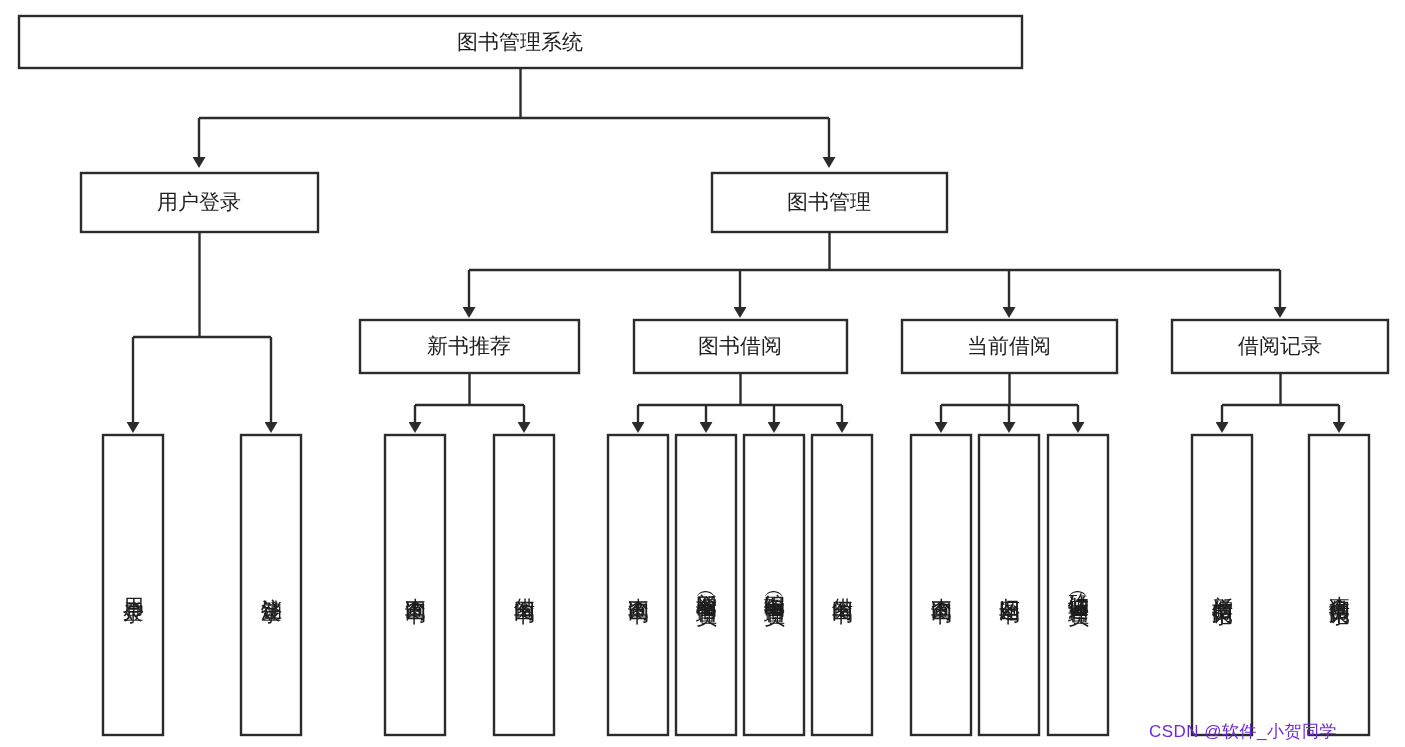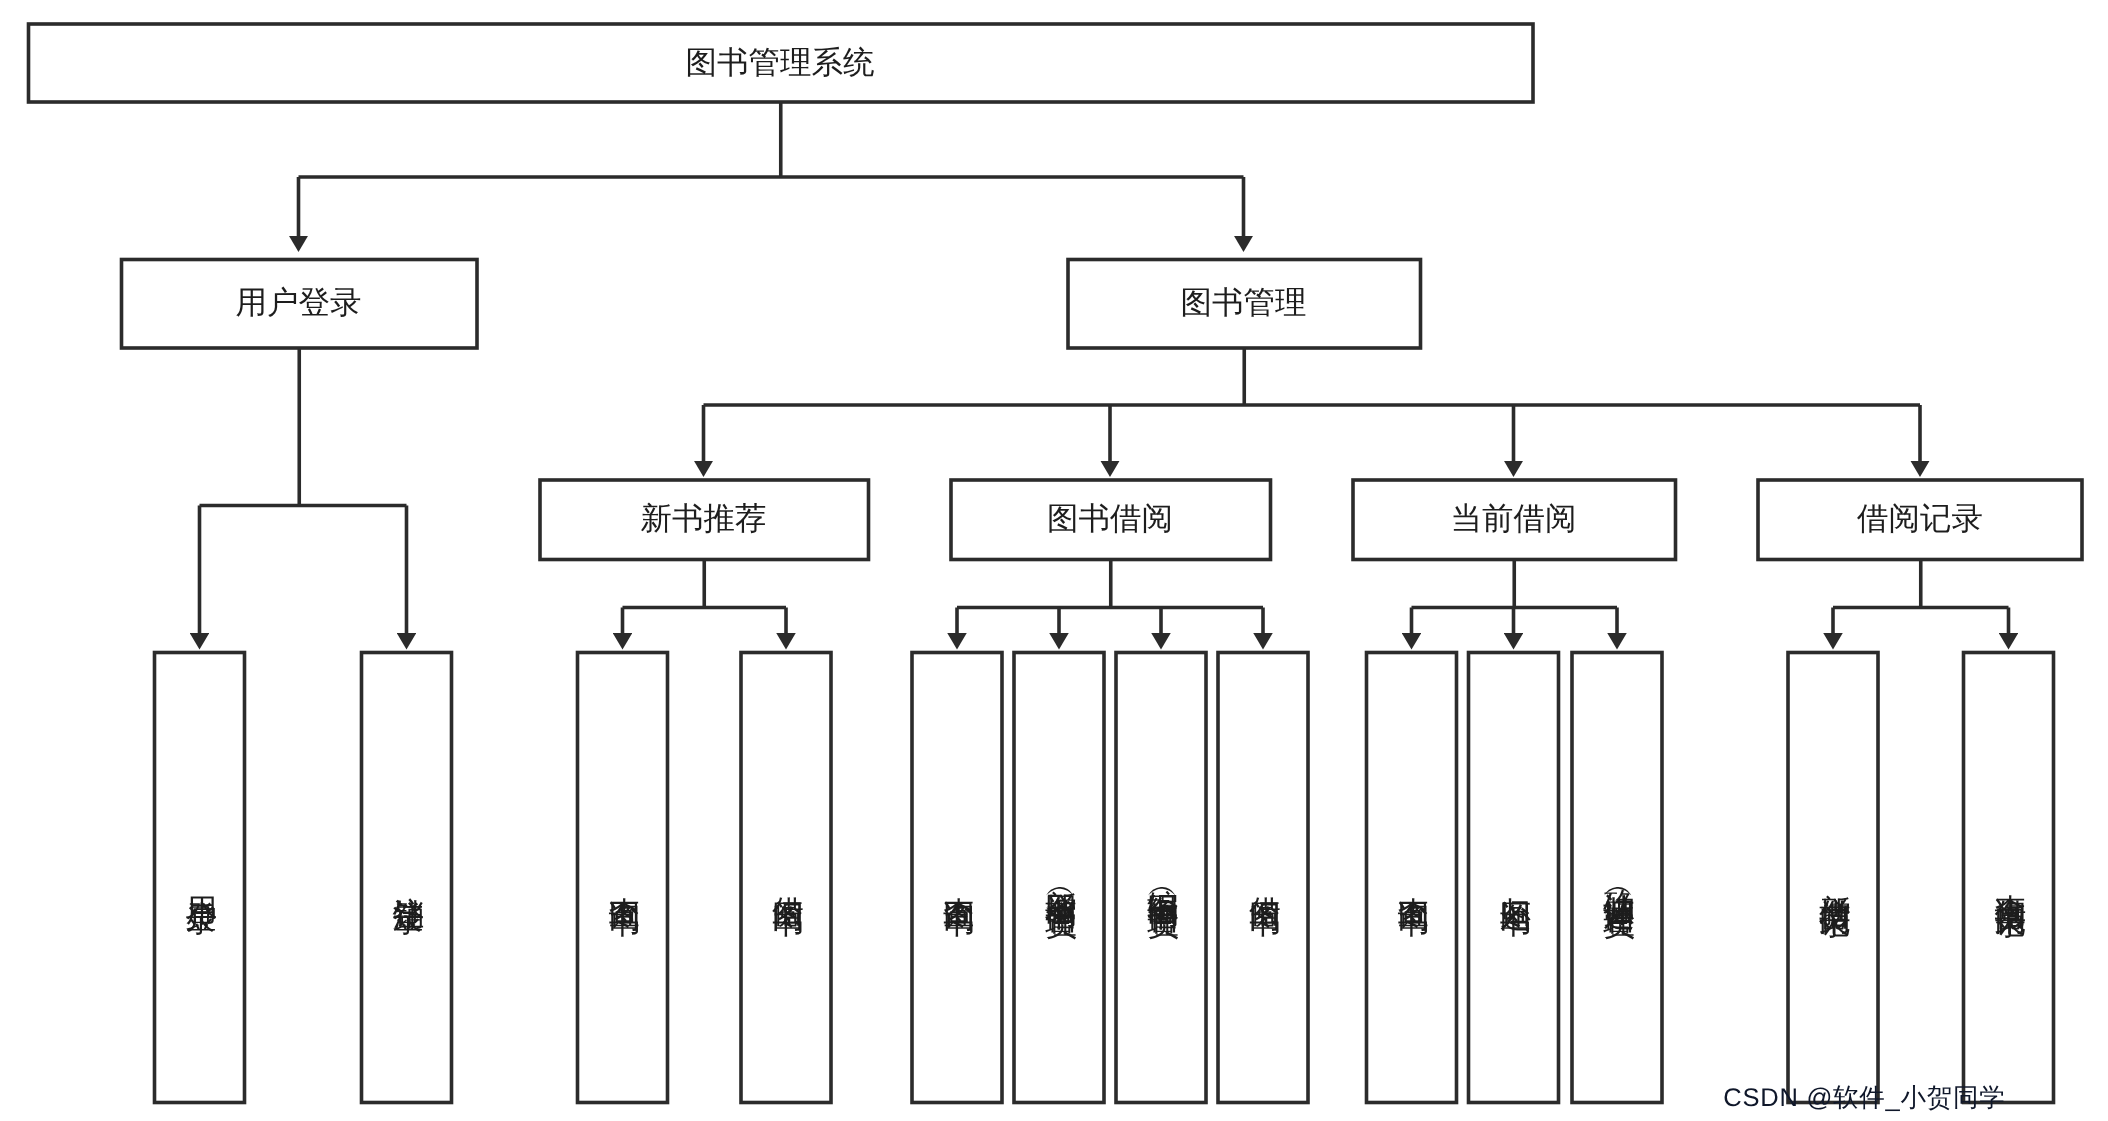--- a/index.html
+++ b/index.html
@@ -63,21 +63,21 @@
     align-items: center;
     justify-content: center;
     pointer-events: none;
   }
   .watermark {
     position: absolute;
     right: 8px;
     bottom: 4px;
     font-family: "Liberation Sans", "DejaVu Sans", sans-serif;
     font-size: 17px;
-    color: #0f172a;
+    color: #6d28d9;
     white-space: nowrap;
     letter-spacing: 0.5px;
   }
 </style>
 </head>
 <body>
 
 <div id="diagram-root">
 
   <svg id="tree-canvas" viewBox="0 0 1405 747">

